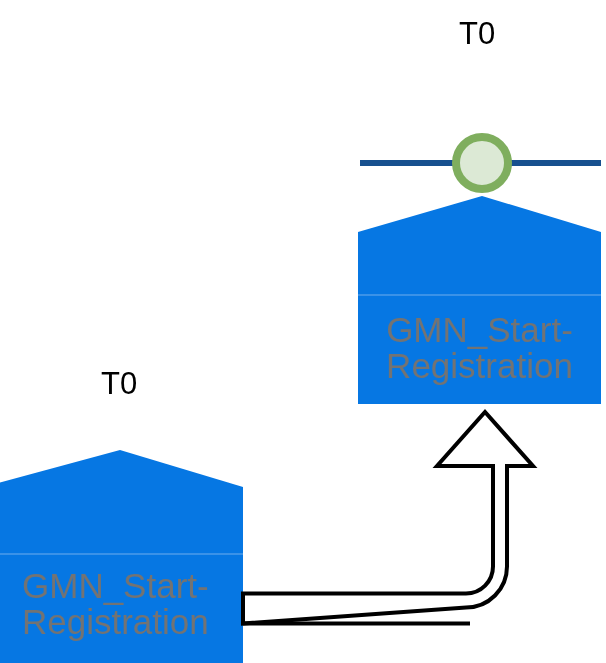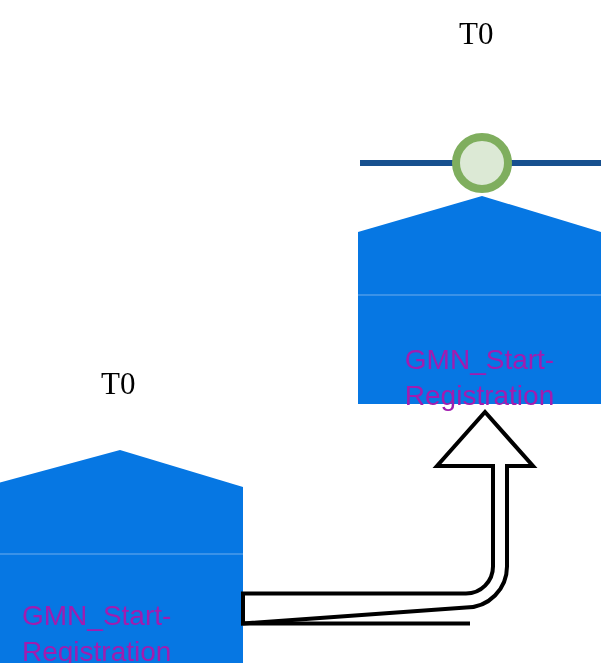--- a/index.html
+++ b/index.html
@@ -18,43 +18,42 @@
   .layer {
     position: absolute;
     left: 0;
     top: 0;
     width: 606px;
     height: 663px;
   }
   .t0-label {
     position: absolute;
     color: #000000;
-    font-family: Liberation Serif, serif;
+    font-family: Liberation Sans, sans-serif;
     font-size: 31px;
     line-height: 1;
     letter-spacing: 0px;
     white-space: nowrap;
   }
   #t0-top {
     left: 459px;
     top: 18px;
   }
   #t0-bottom {
     left: 101px;
     top: 368px;
   }
   .node-text {
     position: absolute;
-    color: #a21caf;
+    color: #737373;
     font-family: "Liberation Sans", sans-serif;
-    font-size: 28px;
+    font-size: 35px;
     line-height: 36px;
     white-space: pre-line;
     text-align: center;
-    margin-top: 30px;
   }
   #node-top-text {
     left: 358px;
     top: 312px;
     width: 243px;
   }
   #node-bottom-text {
     left: -2px;
     top: 568px;
     width: 245px;

